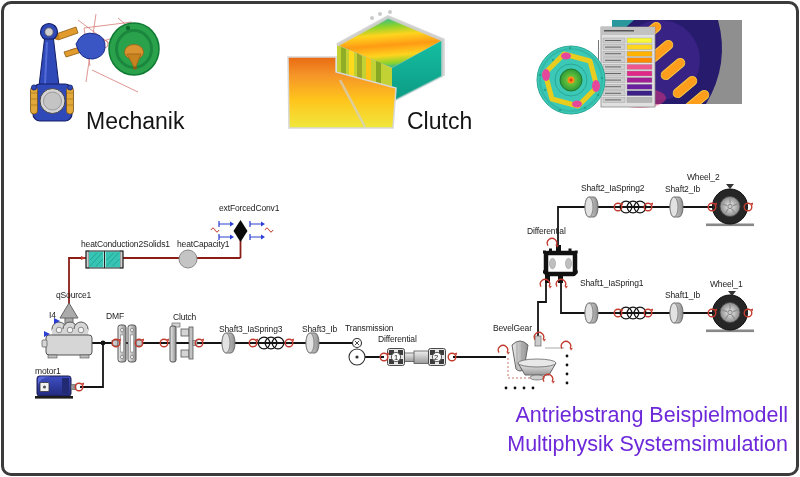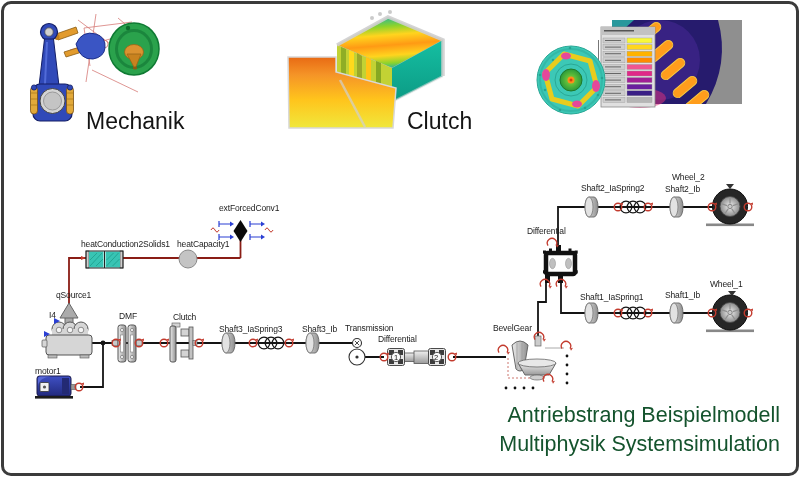--- a/index.html
+++ b/index.html
@@ -5,22 +5,22 @@
   html,body{margin:0;padding:0;background:#ffffff;}
   .stage{position:relative;width:800px;height:477px;background:#fff;overflow:hidden;
          font-family:"Liberation Sans",sans-serif;}
   .frame-border{position:absolute;inset:1px;border:3px solid #3b3b3b;border-radius:10px;
                 pointer-events:none;z-index:50;}
   svg.art{position:absolute;left:0;top:0;z-index:1;}
   .sec{position:absolute;font-size:23px;color:#141414;white-space:nowrap;z-index:10;}
   .lbl{position:absolute;font-size:8.5px;color:#1c1c1c;white-space:nowrap;z-index:10;
        letter-spacing:-0.15px;}
   .tiny{position:absolute;font-size:7.5px;color:#101010;white-space:nowrap;z-index:12;}
-  .cap{position:absolute;right:20px;top:401px;text-align:right;font-size:21.5px;
-       line-height:29px;color:#14532d;z-index:10;}
+  .cap{position:absolute;right:12px;top:401px;text-align:right;font-size:21.5px;
+       line-height:29px;color:#6d28d9;z-index:10;}
 </style>
 </head>
 <body>
 
 <div class="stage">
   <div class="frame-border"></div>
 
   <svg class="art" width="800" height="477" viewBox="0 0 800 477">
     <defs>
       <linearGradient id="gmH" x1="0" y1="0" x2="1" y2="0">
@@ -454,33 +454,33 @@
   </svg>
 
   <span class="sec" style="left:86px;top:108px">Mechanik</span>
   <span class="sec" style="left:407px;top:108px">Clutch</span>
 
   <span class="lbl" style="left:219px;top:203px">extForcedConv1</span>
   <span class="lbl" style="left:81px;top:239px">heatConduction2Solids1</span>
   <span class="lbl" style="left:177px;top:239px">heatCapacity1</span>
   <span class="lbl" style="left:56px;top:290px">qSource1</span>
   <span class="lbl" style="left:49px;top:310px">I4</span>
-  <span class="lbl" style="left:119px;top:311px">DMF</span>
+  <span class="lbl" style="left:106px;top:311px">DMF</span>
   <span class="lbl" style="left:173px;top:312px">Clutch</span>
   <span class="lbl" style="left:35px;top:366px">motor1</span>
   <span class="lbl" style="left:219px;top:324px">Shaft3_IaSpring3</span>
   <span class="lbl" style="left:302px;top:324px">Shaft3_Ib</span>
   <span class="lbl" style="left:345px;top:323px">Transmission</span>
   <span class="lbl" style="left:378px;top:334px">Differential</span>
   <span class="lbl" style="left:493px;top:323px">BevelGear</span>
   <span class="lbl" style="left:527px;top:226px">Differential</span>
   <span class="lbl" style="left:581px;top:183px">Shaft2_IaSpring2</span>
   <span class="lbl" style="left:665px;top:184px">Shaft2_Ib</span>
-  <span class="lbl" style="left:672px;top:172px">Wheel_2</span>
-  <span class="lbl" style="left:580px;top:292px">Shaft1_IaSpring1</span>
+  <span class="lbl" style="left:687px;top:172px">Wheel_2</span>
+  <span class="lbl" style="left:580px;top:278px">Shaft1_IaSpring1</span>
   <span class="lbl" style="left:665px;top:290px">Shaft1_Ib</span>
   <span class="lbl" style="left:710px;top:279px">Wheel_1</span>
   <span class="tiny" style="left:394px;top:353px">1</span>
   <span class="tiny" style="left:434px;top:353px">2</span>
 
   <div class="cap">
     <div>Antriebstrang Beispielmodell</div>
     <div>Multiphysik Systemsimulation</div>
   </div>
 </div>

